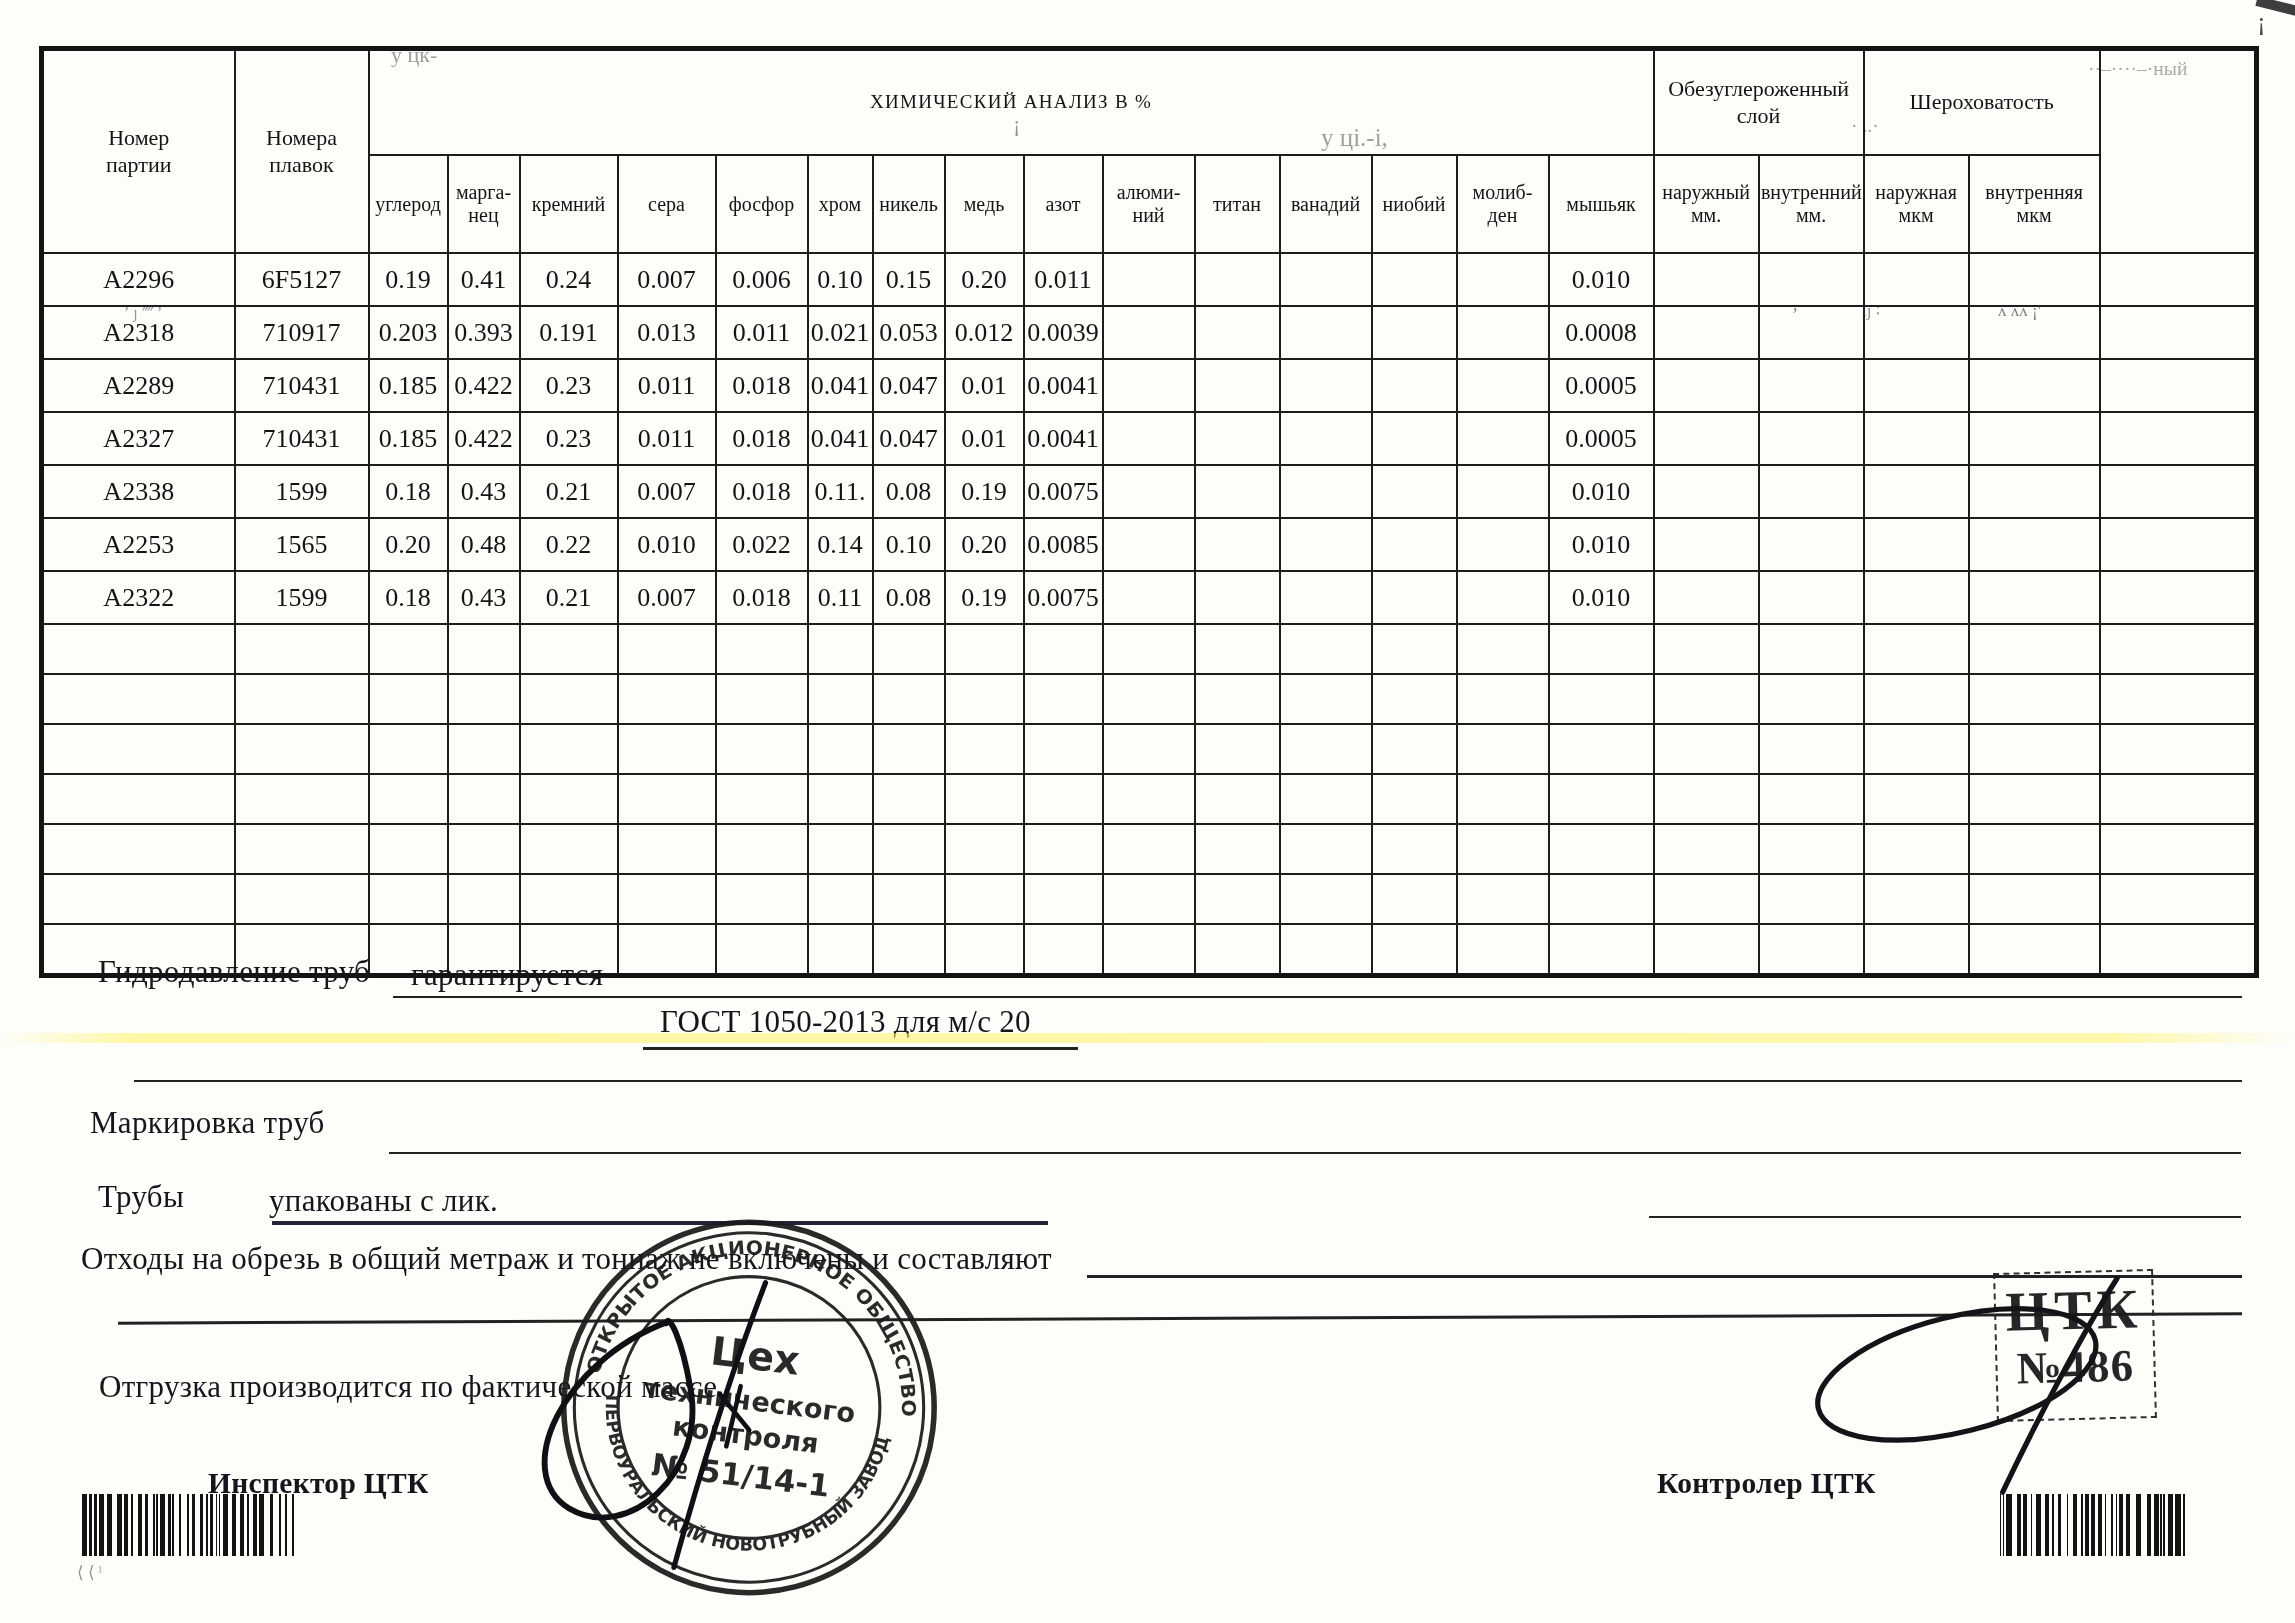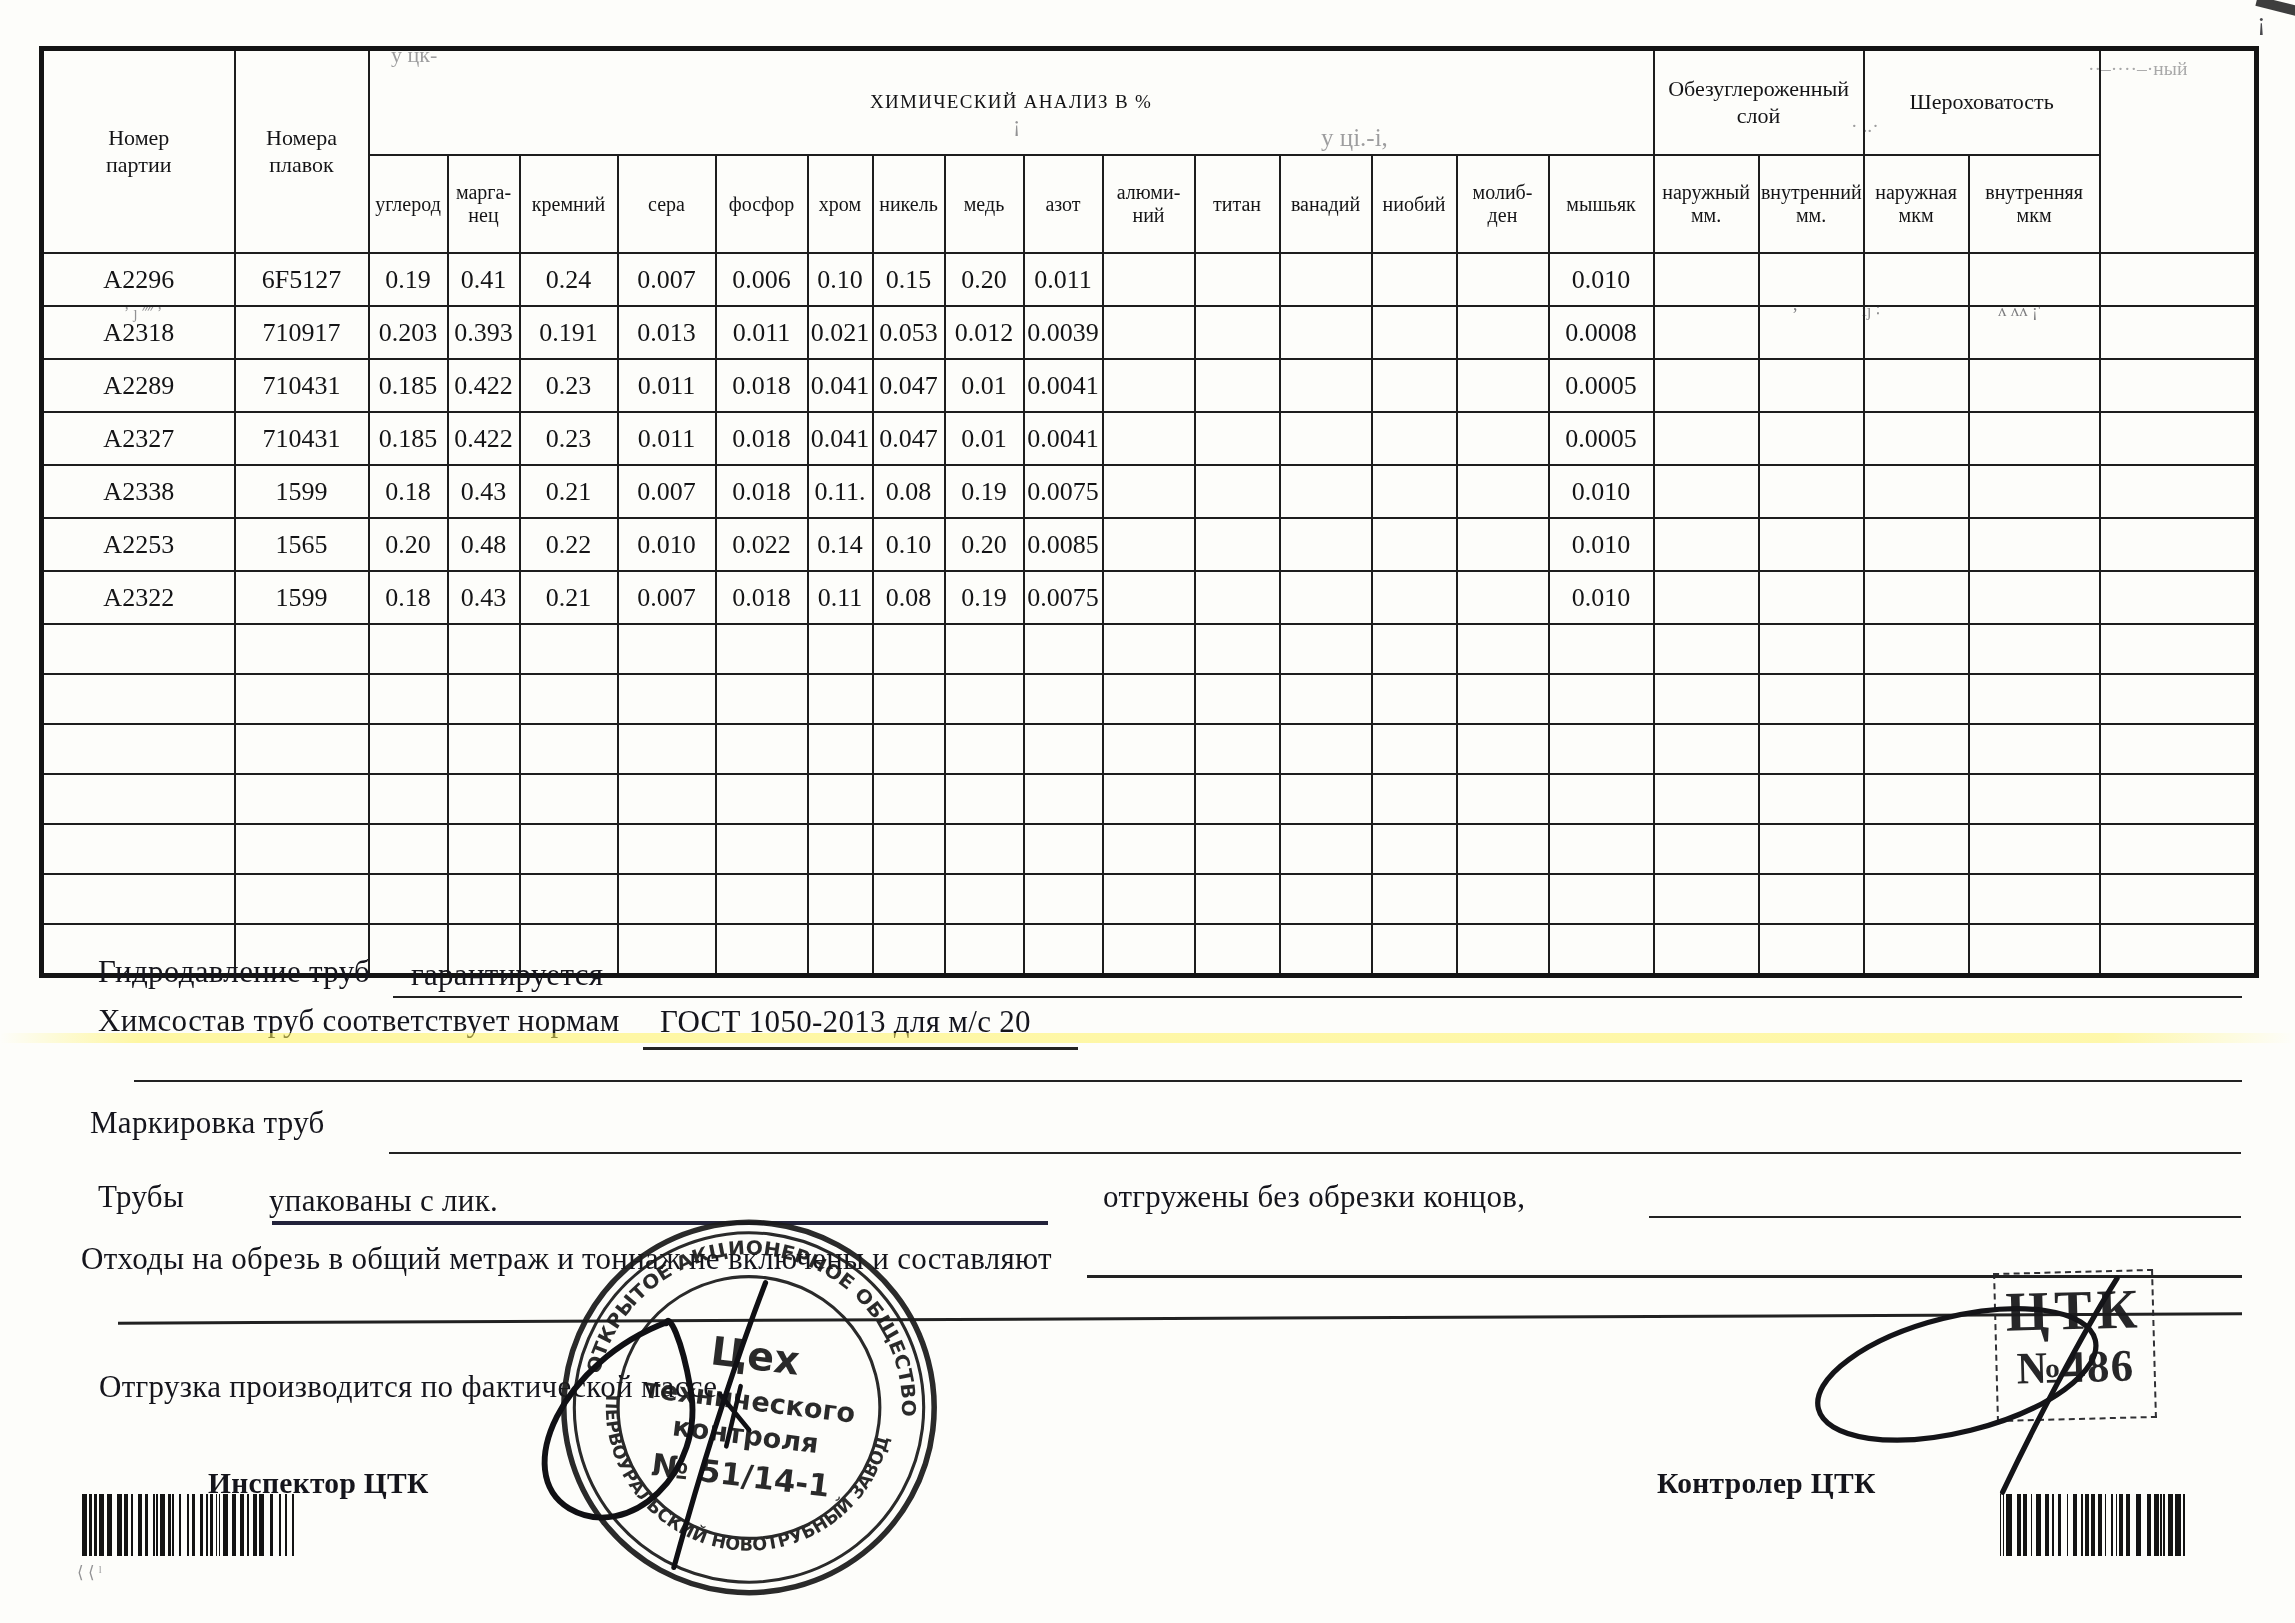--- a/index.html
+++ b/index.html
@@ -463,34 +463,32 @@
           <td></td>
           <td></td>
         </tr>
       </tbody>
   </table>
 
   <div class="ftxt" style="left:98px;top:954px">Гидродавление труб</div>
   <div class="ftxt" style="left:411px;top:957px">гарантируется</div>
   <div class="rule" style="left:393px;top:996px;width:1849px"></div>
 
-  <div class="ftxt" style="left:98px;top:1003px">Химсостав труб соответствует нормам</div>
   <div class="ftxt" style="left:660px;top:1004px">ГОСТ 1050-2013 для м/с 20</div>
   <div class="rule" style="left:643px;top:1047px;width:435px;height:2.6px"></div>
   <div class="yellow-band"></div>
 
   <div class="rule" style="left:134px;top:1080px;width:2108px"></div>
 
   <div class="ftxt" style="left:90px;top:1105px">Маркировка труб</div>
   <div class="rule" style="left:389px;top:1152px;width:1852px"></div>
 
   <div class="ftxt" style="left:98px;top:1179px">Трубы</div>
   <div class="ftxt" style="left:269px;top:1183px">упакованы с лик.</div>
   <div class="rule thick" style="left:272px;top:1221px;width:776px"></div>
-  <div class="ftxt" style="left:1103px;top:1179px">отгружены без обрезки концов,</div>
   <div class="rule" style="left:1649px;top:1216px;width:592px"></div>
 
   <div class="ftxt" style="left:81px;top:1241px">Отходы на обрезь в общий метраж и тоннаж не включены и составляют</div>
   <div class="rule" style="left:1087px;top:1275px;width:1155px;height:2.6px"></div>
 
   <div class="rule" style="left:118px;top:1317px;width:2124px;height:2.6px;transform:rotate(-0.25deg)"></div>
 
   <div class="ftxt" style="left:99px;top:1369px">Отгрузка производится по фактической массе</div>
 
   <div class="ftxt b" style="left:208px;top:1467px">Инспектор ЦТК</div>

